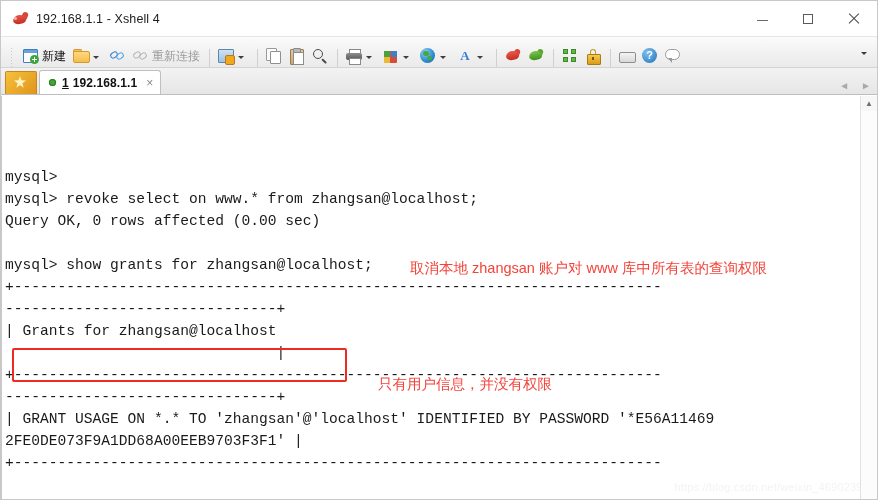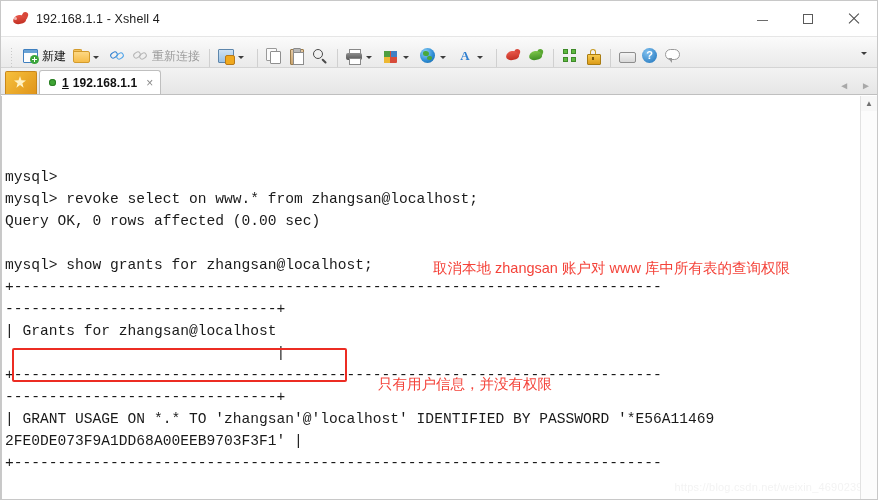--- a/index.html
+++ b/index.html
@@ -261,21 +261,21 @@
     overflow:hidden;
     white-space:pre;
     letter-spacing:0px;
   }
   .term .line{height:22px;white-space:pre;}
   
   .anno{
     position:absolute;color:#f4433a;font-family:"Liberation Sans",sans-serif;
     font-size:14.5px;white-space:nowrap;line-height:18px;
   }
-  #anno1{left:409px;top:163px;margin-left:23px;}
+  #anno1{left:409px;top:163px;}
   #anno2{left:377px;top:279px;}
   .redbox{
     position:absolute;border:2px solid #ec2c23;border-radius:2px;
     left:11px;top:252px;width:331px;height:30px;pointer-events:none;
   }
   .watermark{
     position:absolute;right:8px;bottom:6px;
     font-size:11px;color:#f3f3f3;
     font-family:"Liberation Sans",sans-serif;
     letter-spacing:.2px;

